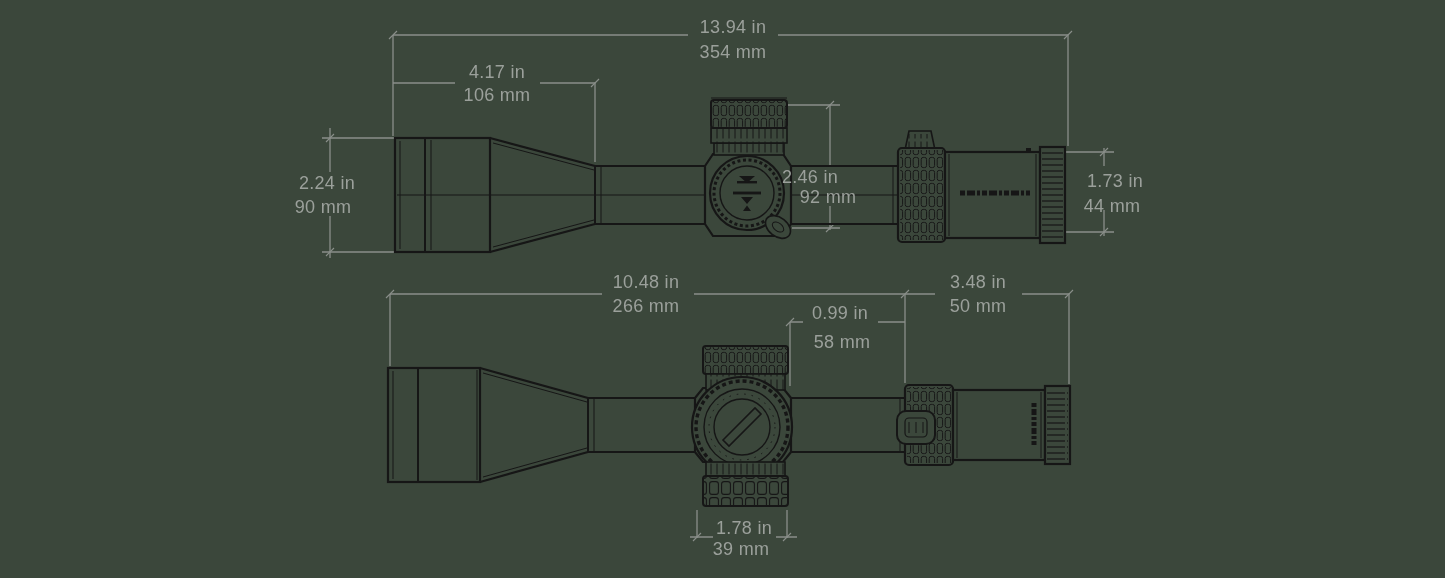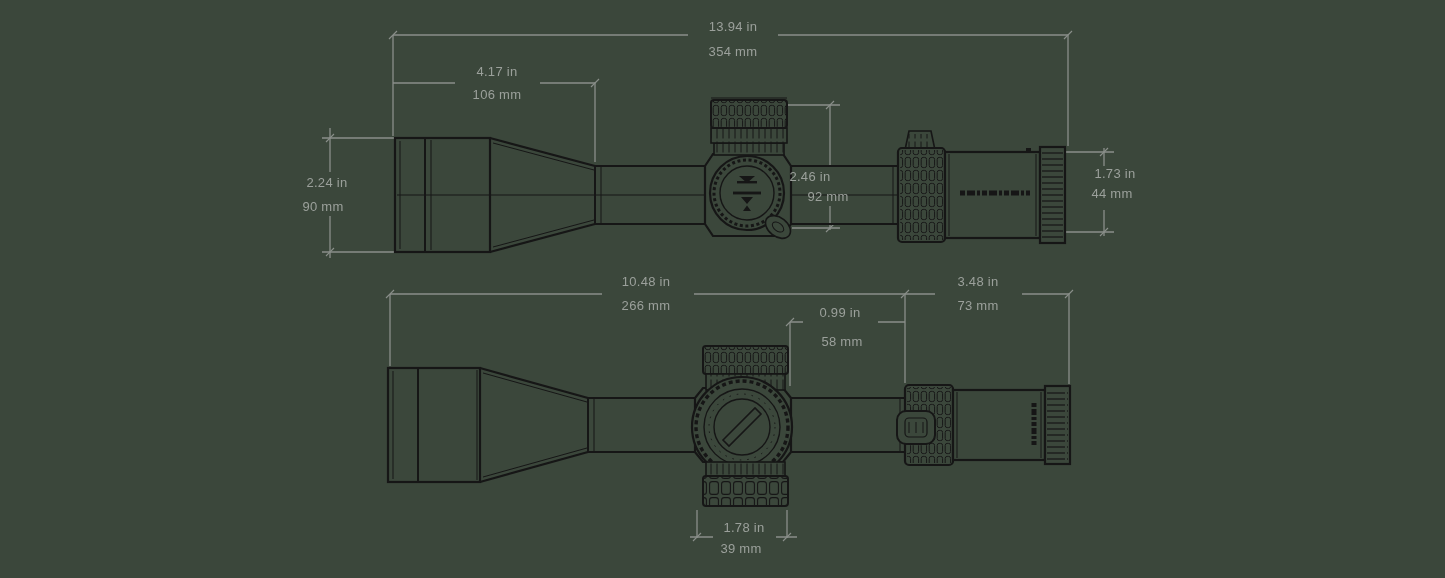--- a/index.html
+++ b/index.html
@@ -3,21 +3,21 @@
 <meta charset="utf-8">
 <style>
   html,body{margin:0;padding:0;}
   body{background:#3b473b;font-family:"Liberation Sans", sans-serif;}
   #stage{position:relative;width:1445px;height:578px;background:#3b473b;overflow:hidden;}
   #stage svg{position:absolute;left:0;top:0;}
   .dim-label{
     position:absolute;
     transform:translate(-50%,-50%);
     color:#9ba09b;
-    font-size:13px;
+    font-size:18px;
     line-height:16px;
     white-space:nowrap;
     letter-spacing:.3px;
     text-align:center;
   }
 </style>
 </head>
 <body>
 
 <div id="stage">
@@ -228,28 +228,28 @@
 
 <div class="dim-label" style="left:497px;top:72px">4.17 in</div>
 <div class="dim-label" style="left:497px;top:95px">106 mm</div>
 
 <div class="dim-label" style="left:327px;top:183px">2.24 in</div>
 <div class="dim-label" style="left:323px;top:207px">90 mm</div>
 
 <div class="dim-label" style="left:810px;top:177px">2.46 in</div>
 <div class="dim-label" style="left:828px;top:197px">92 mm</div>
 
-<div class="dim-label" style="left:1115px;top:174px">1.73 in</div>
-<div class="dim-label" style="left:1112px;top:194px">44 mm</div>
+<div class="dim-label" style="left:1115px;top:181px">1.73 in</div>
+<div class="dim-label" style="left:1112px;top:206px">44 mm</div>
 
 <div class="dim-label" style="left:646px;top:282px">10.48 in</div>
 <div class="dim-label" style="left:646px;top:306px">266 mm</div>
 
 <div class="dim-label" style="left:978px;top:282px">3.48 in</div>
-<div class="dim-label" style="left:978px;top:306px">73 mm</div>
+<div class="dim-label" style="left:978px;top:306px">50 mm</div>
 
 <div class="dim-label" style="left:840px;top:313px">0.99 in</div>
 <div class="dim-label" style="left:842px;top:342px">58 mm</div>
 
 <div class="dim-label" style="left:744px;top:528px">1.78 in</div>
 <div class="dim-label" style="left:741px;top:549px">39 mm</div>
 
 </div>
 
 </body></html>

